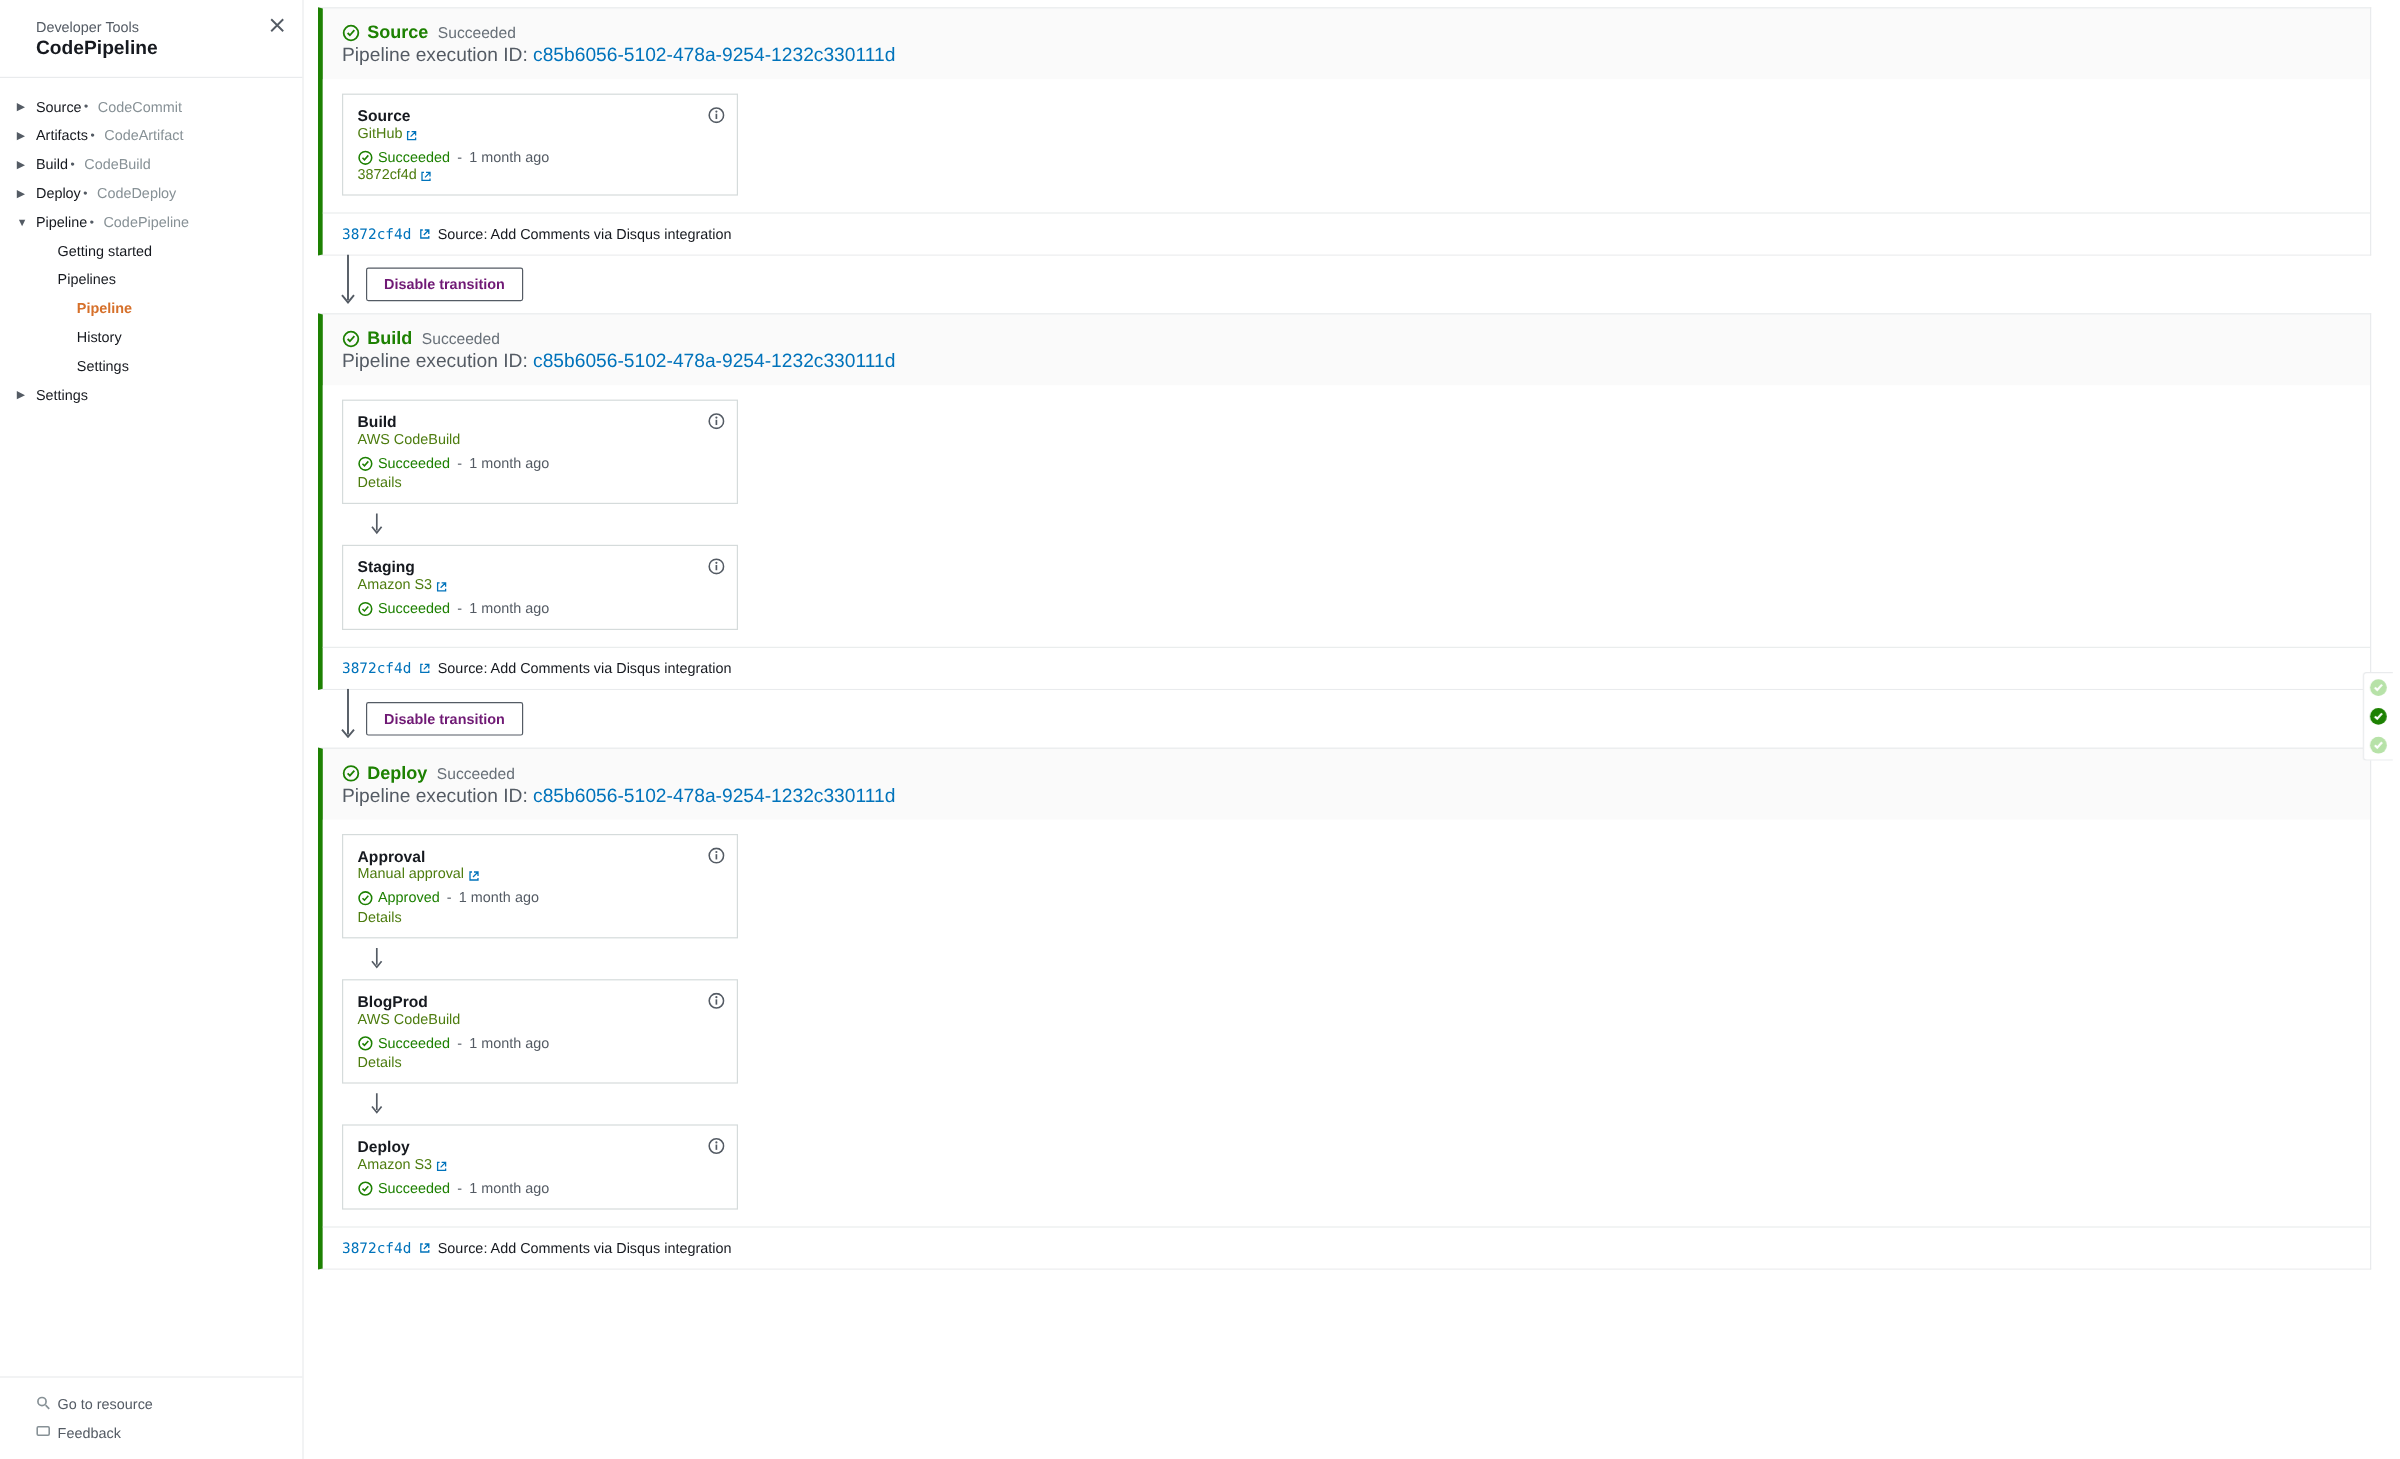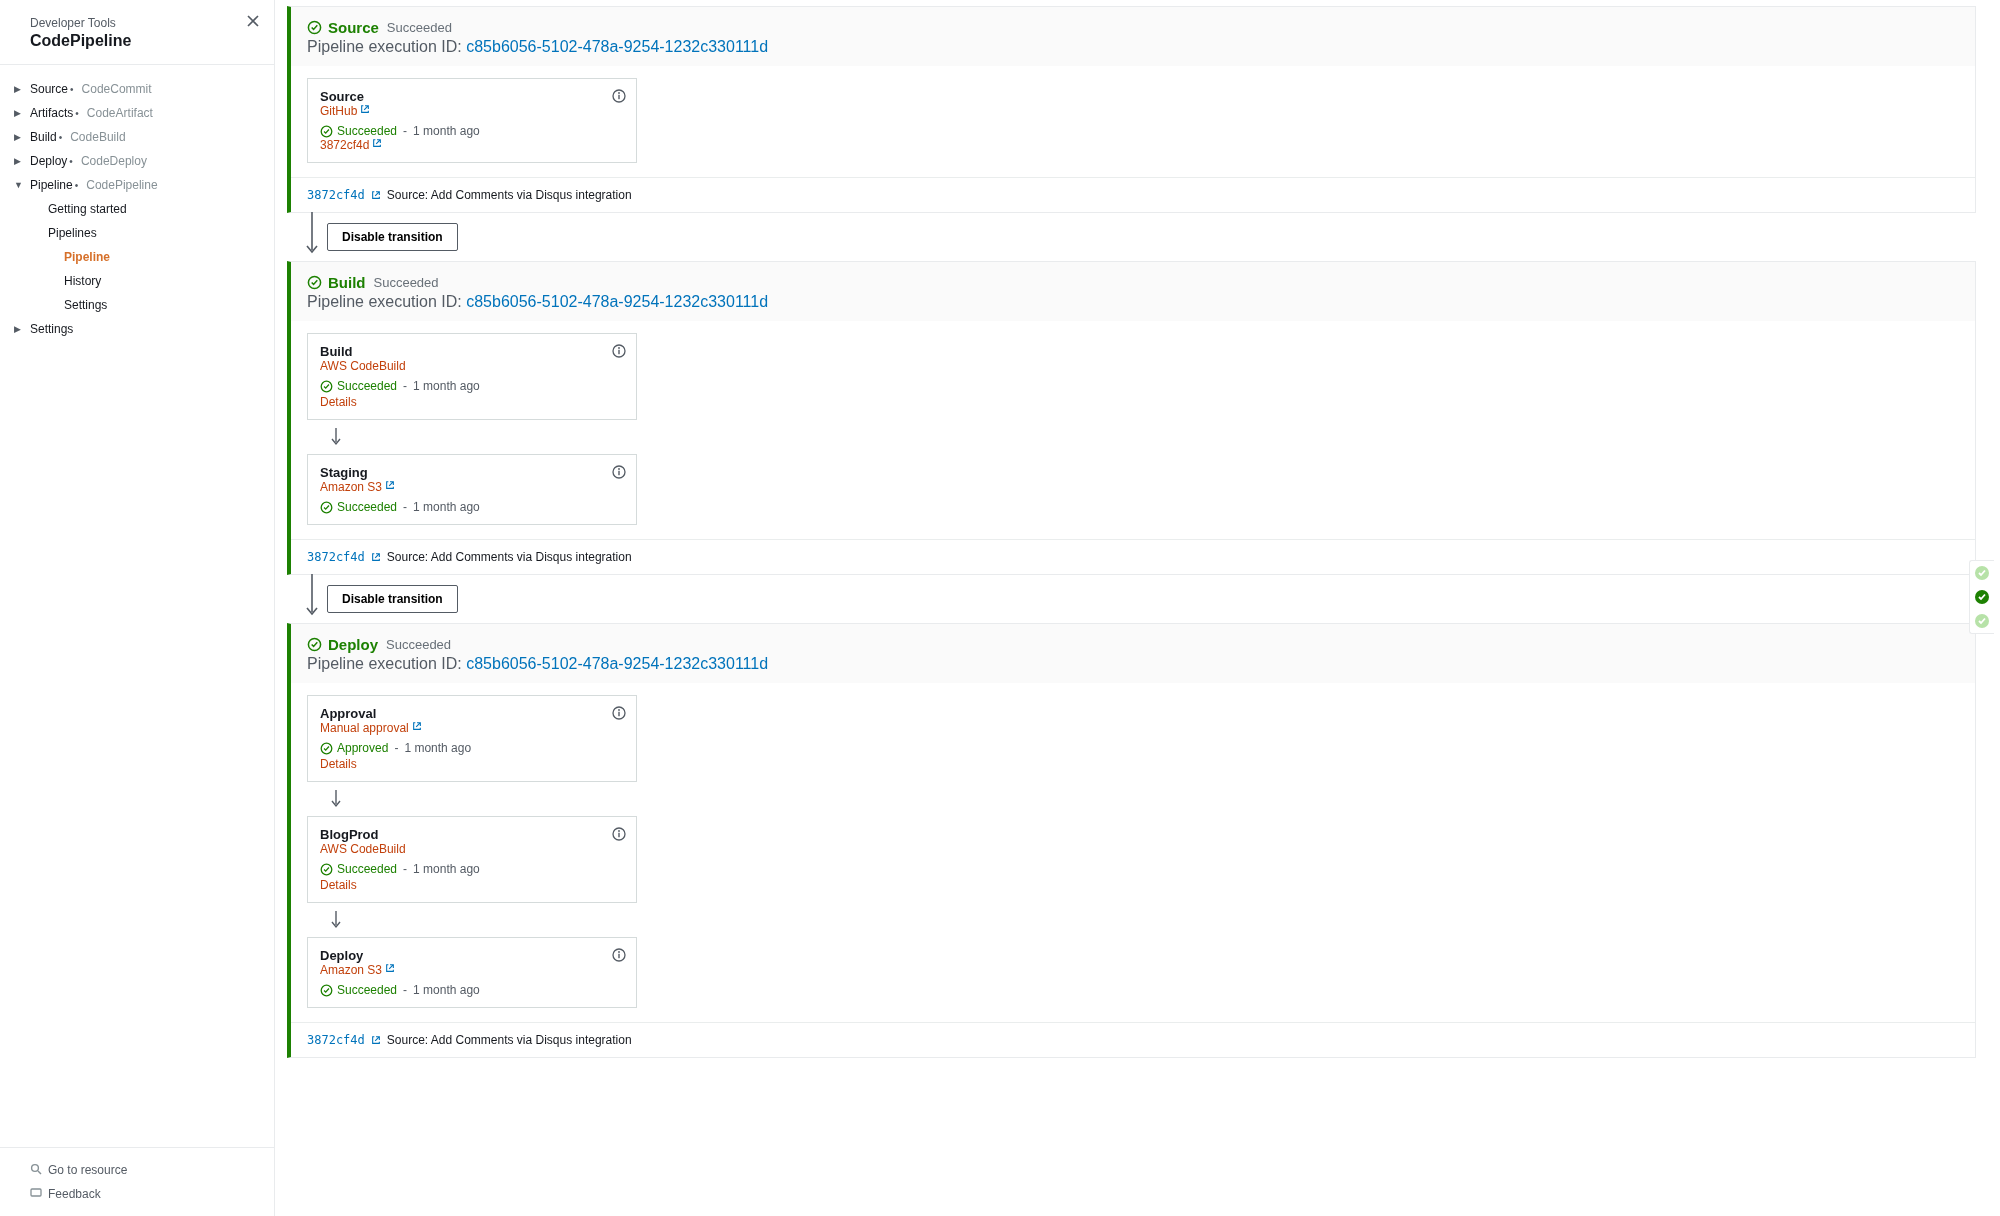--- a/index.html
+++ b/index.html
@@ -8,21 +8,21 @@
     font-size: 12px;
     color: #16191f;
     background: #fff;
     display: flex;
     height: 1216px;
     width: 2000px;
     overflow: hidden;
   }
   
   .sidebar {
-    width: 275px;
+    width: 253px;
     border-right: 1px solid #e9ebed;
     display: flex;
     flex-direction: column;
   }
   .sidebar-header {
     padding: 16px 20px 14px 30px;
     border-bottom: 1px solid #e9ebed;
     position: relative;
   }
   .sidebar-header .sub {
@@ -135,25 +135,25 @@
     font-weight: 600;
     color: #16191f;
   }
   .info-circle {
     position: absolute;
     right: 10px; top: 10px;
     width: 14px; height: 14px;
     cursor: pointer;
   }
   .link {
-    color: #c2410c;
+    color: #4d7c0f;
     font-size: 12px;
     text-decoration: none;
     display: inline-flex;
-    align-items: flex-start;
+    align-items: flex-end;
     gap: 3px;
   }
   .status-line {
     display: flex; align-items: center; gap: 6px;
     margin-top: 6px;
     font-size: 12px;
   }
   .status-succeeded {
     color: #1d8102;
     display: inline-flex; align-items:center; gap:4px;
@@ -192,21 +192,21 @@
   .transition .arrow-line {
     position: absolute;
     left: 18px;
     top: -1px;
     bottom: 0;
     width: 20px;
   }
   .btn {
     border: 1px solid #545b64;
     background: #fff;
-    color: #000000;
+    color: #701a75;
     font-size: 12px;
     padding: 6px 14px;
     cursor: pointer;
     font-weight: 600;
     border-radius: 2px;
   }
 
   
   .ext-icon { width:10px; height:10px; }
   svg { display:block; }

